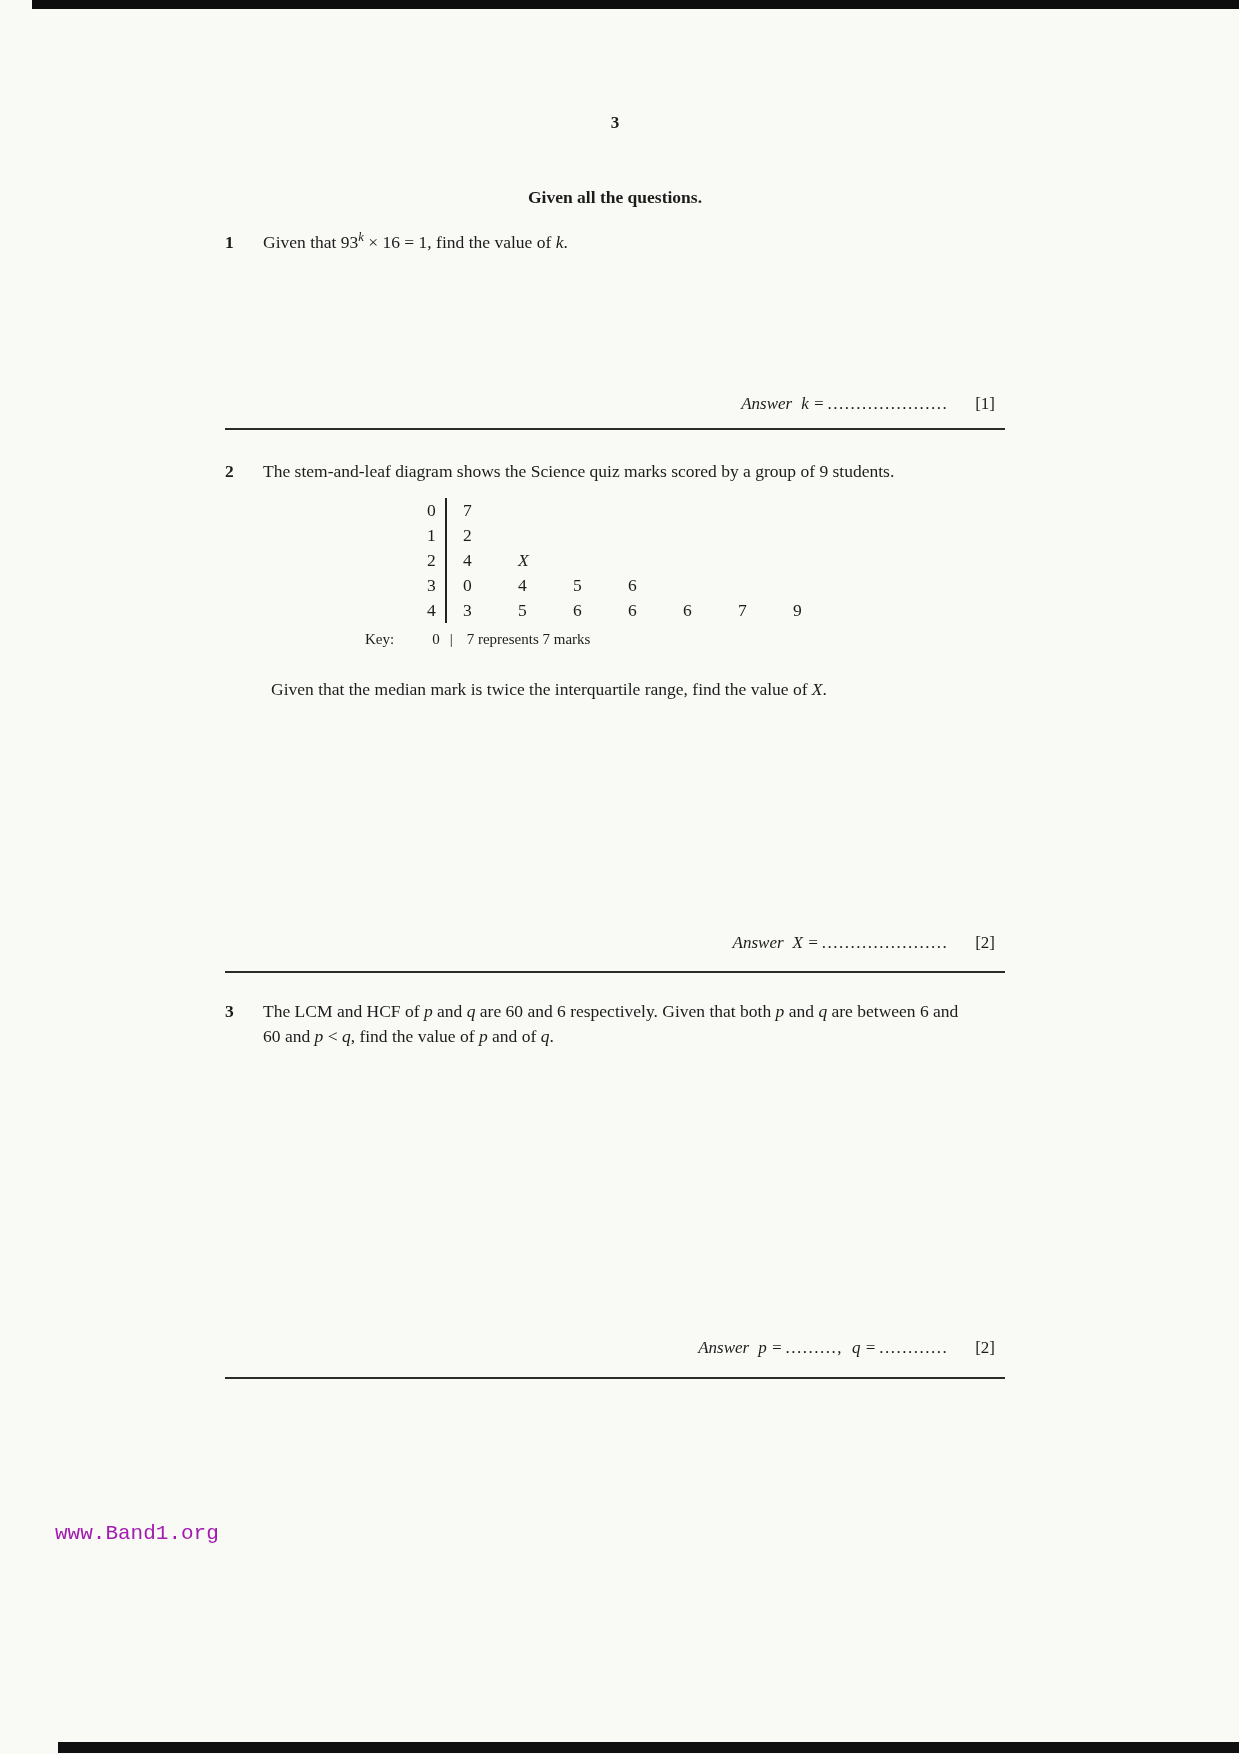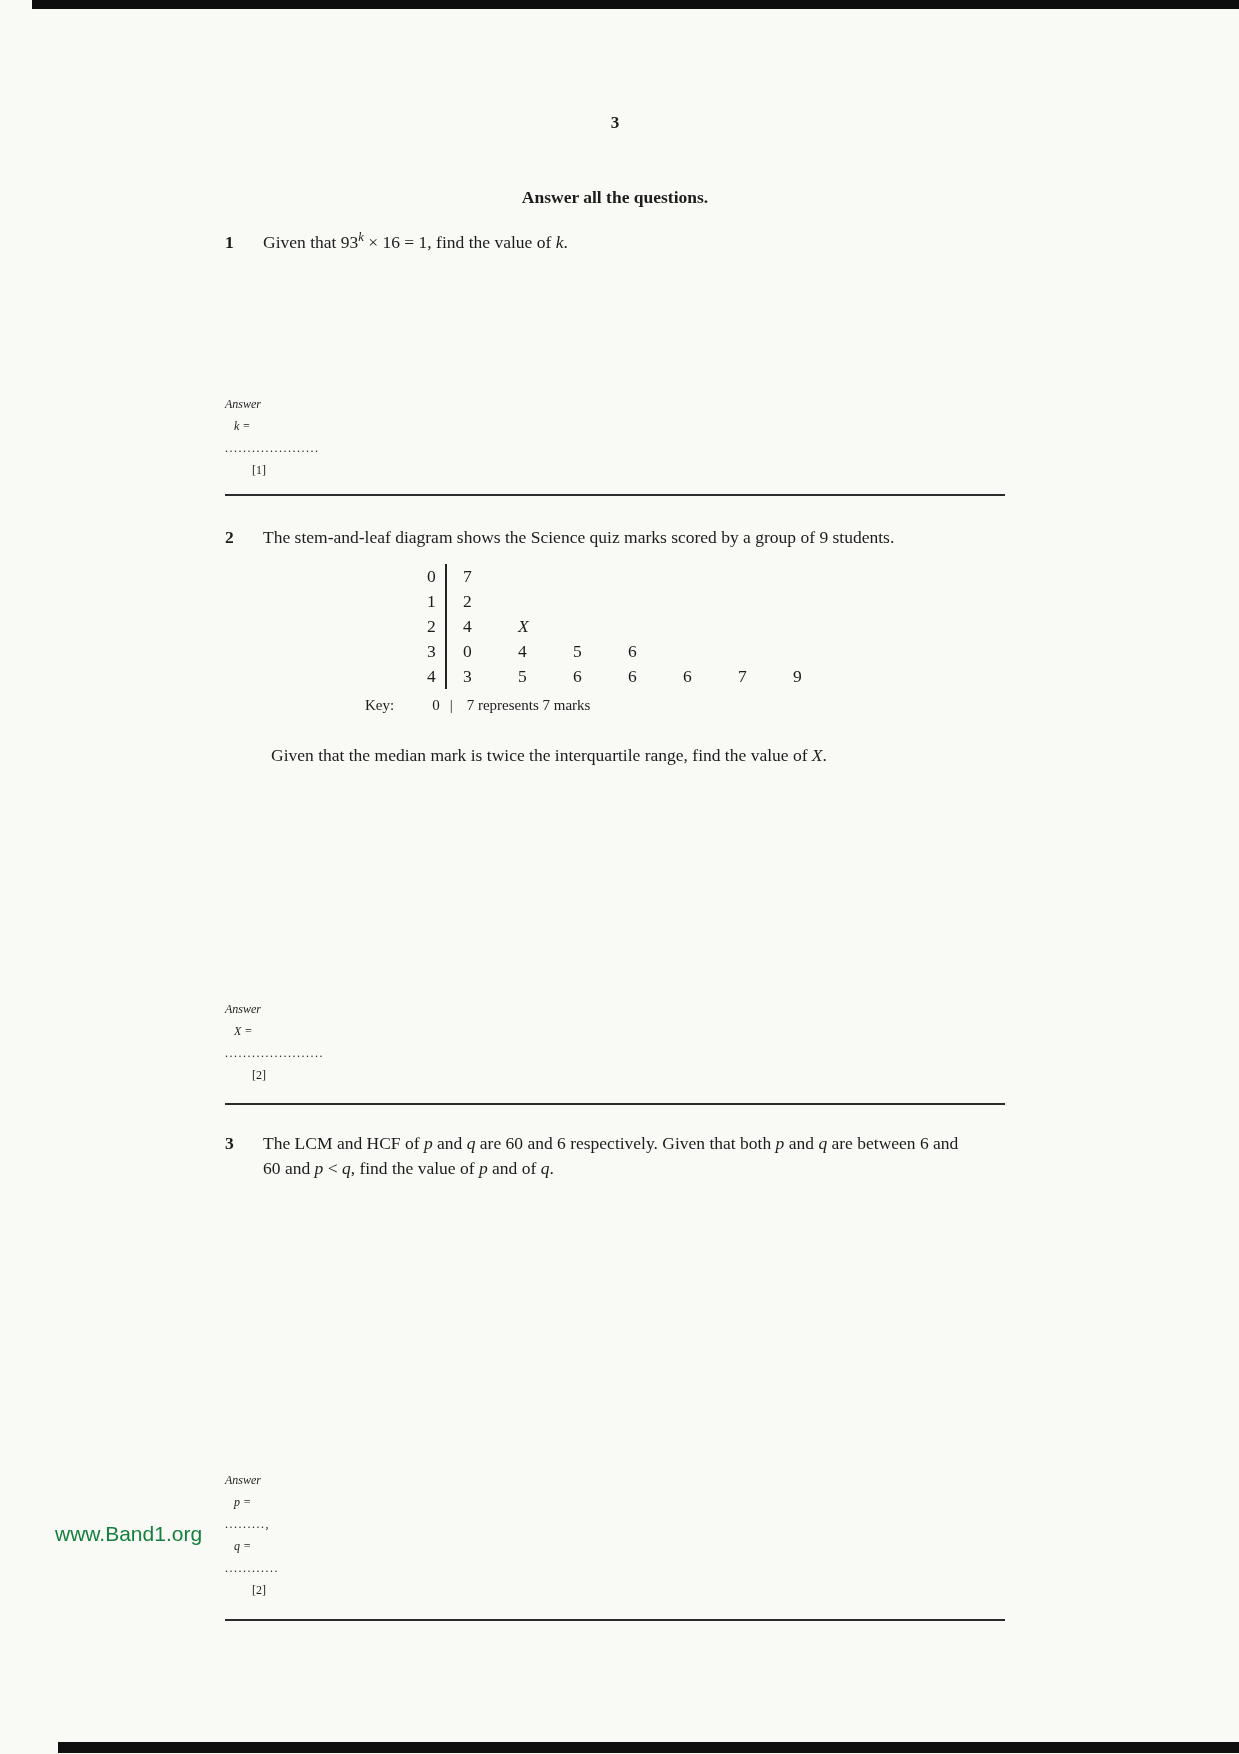--- a/index.html
+++ b/index.html
@@ -49,21 +49,21 @@
   sup.exp { font-size:0.72em; font-style:italic; vertical-align:super; line-height:0; }
 
   .q1 { margin-top:22px; }
   .q2 { margin-top:29px; }
   .q2q { margin-top:27px;gap:8px; }
   .q3 { margin-top:26px; }
 
   
   .answer-line {
     display:flex; justify-content:flex-end; align-items:flex-start;
-    font-size:12px; line-height:22px;flex-direction:column;
+    font-size:17px; line-height:22px;
   }
   .ans-var { font-style:italic; }
   .ans-eq { margin-left:9px; margin-right:3px; }
   .dots { letter-spacing:1.5px; }
   .dots2 { letter-spacing:1.5px; }
   .marks { margin-left:27px; padding-right:10px; }
   .answer-1 { margin-top:138px; }
   .answer-2 { margin-top:230px; }
   .answer-3 { margin-top:288px; }
 
@@ -83,36 +83,36 @@
   .sl-leaf { width:55px; flex:none; }
 
   .key { margin-top:5px; margin-left:140px; display:flex; font-size:15px; line-height:22px; }
   .key-label { margin-right:38px; }
   .key-stem { }
   .key-bar { margin:0 10px; }
   .key-text { margin-left:4px; }
 
   .footer {
     position:absolute; left:55px; top:1522px;
-    font-family:Liberation Sans, sans-serif;
-    font-size:21px; color:#15803d;
+    font-family:Liberation Mono, monospace;
+    font-size:21px; color:#a21caf;
   }
 </style>
 </head>
 <body>
 
 <div class="page">
 
   <div class="scan-bar-top"></div>
 
   <div class="content">
 
     <div class="page-number">3</div>
 
-    <div class="heading">Answer all the questions.</div>
+    <div class="heading">Given all the questions.</div>
 
     <div class="question q1">
       <div class="qnum">1</div>
       <div class="qbody">
         <span>Given that 93</span><sup class="exp">k</sup><span> × 16 = 1, find the value of </span><span class="var">k</span><span>.</span>
       </div>
     </div>
 
     <div class="answer-line answer-1">
       <span class="ans-var">Answer</span>

